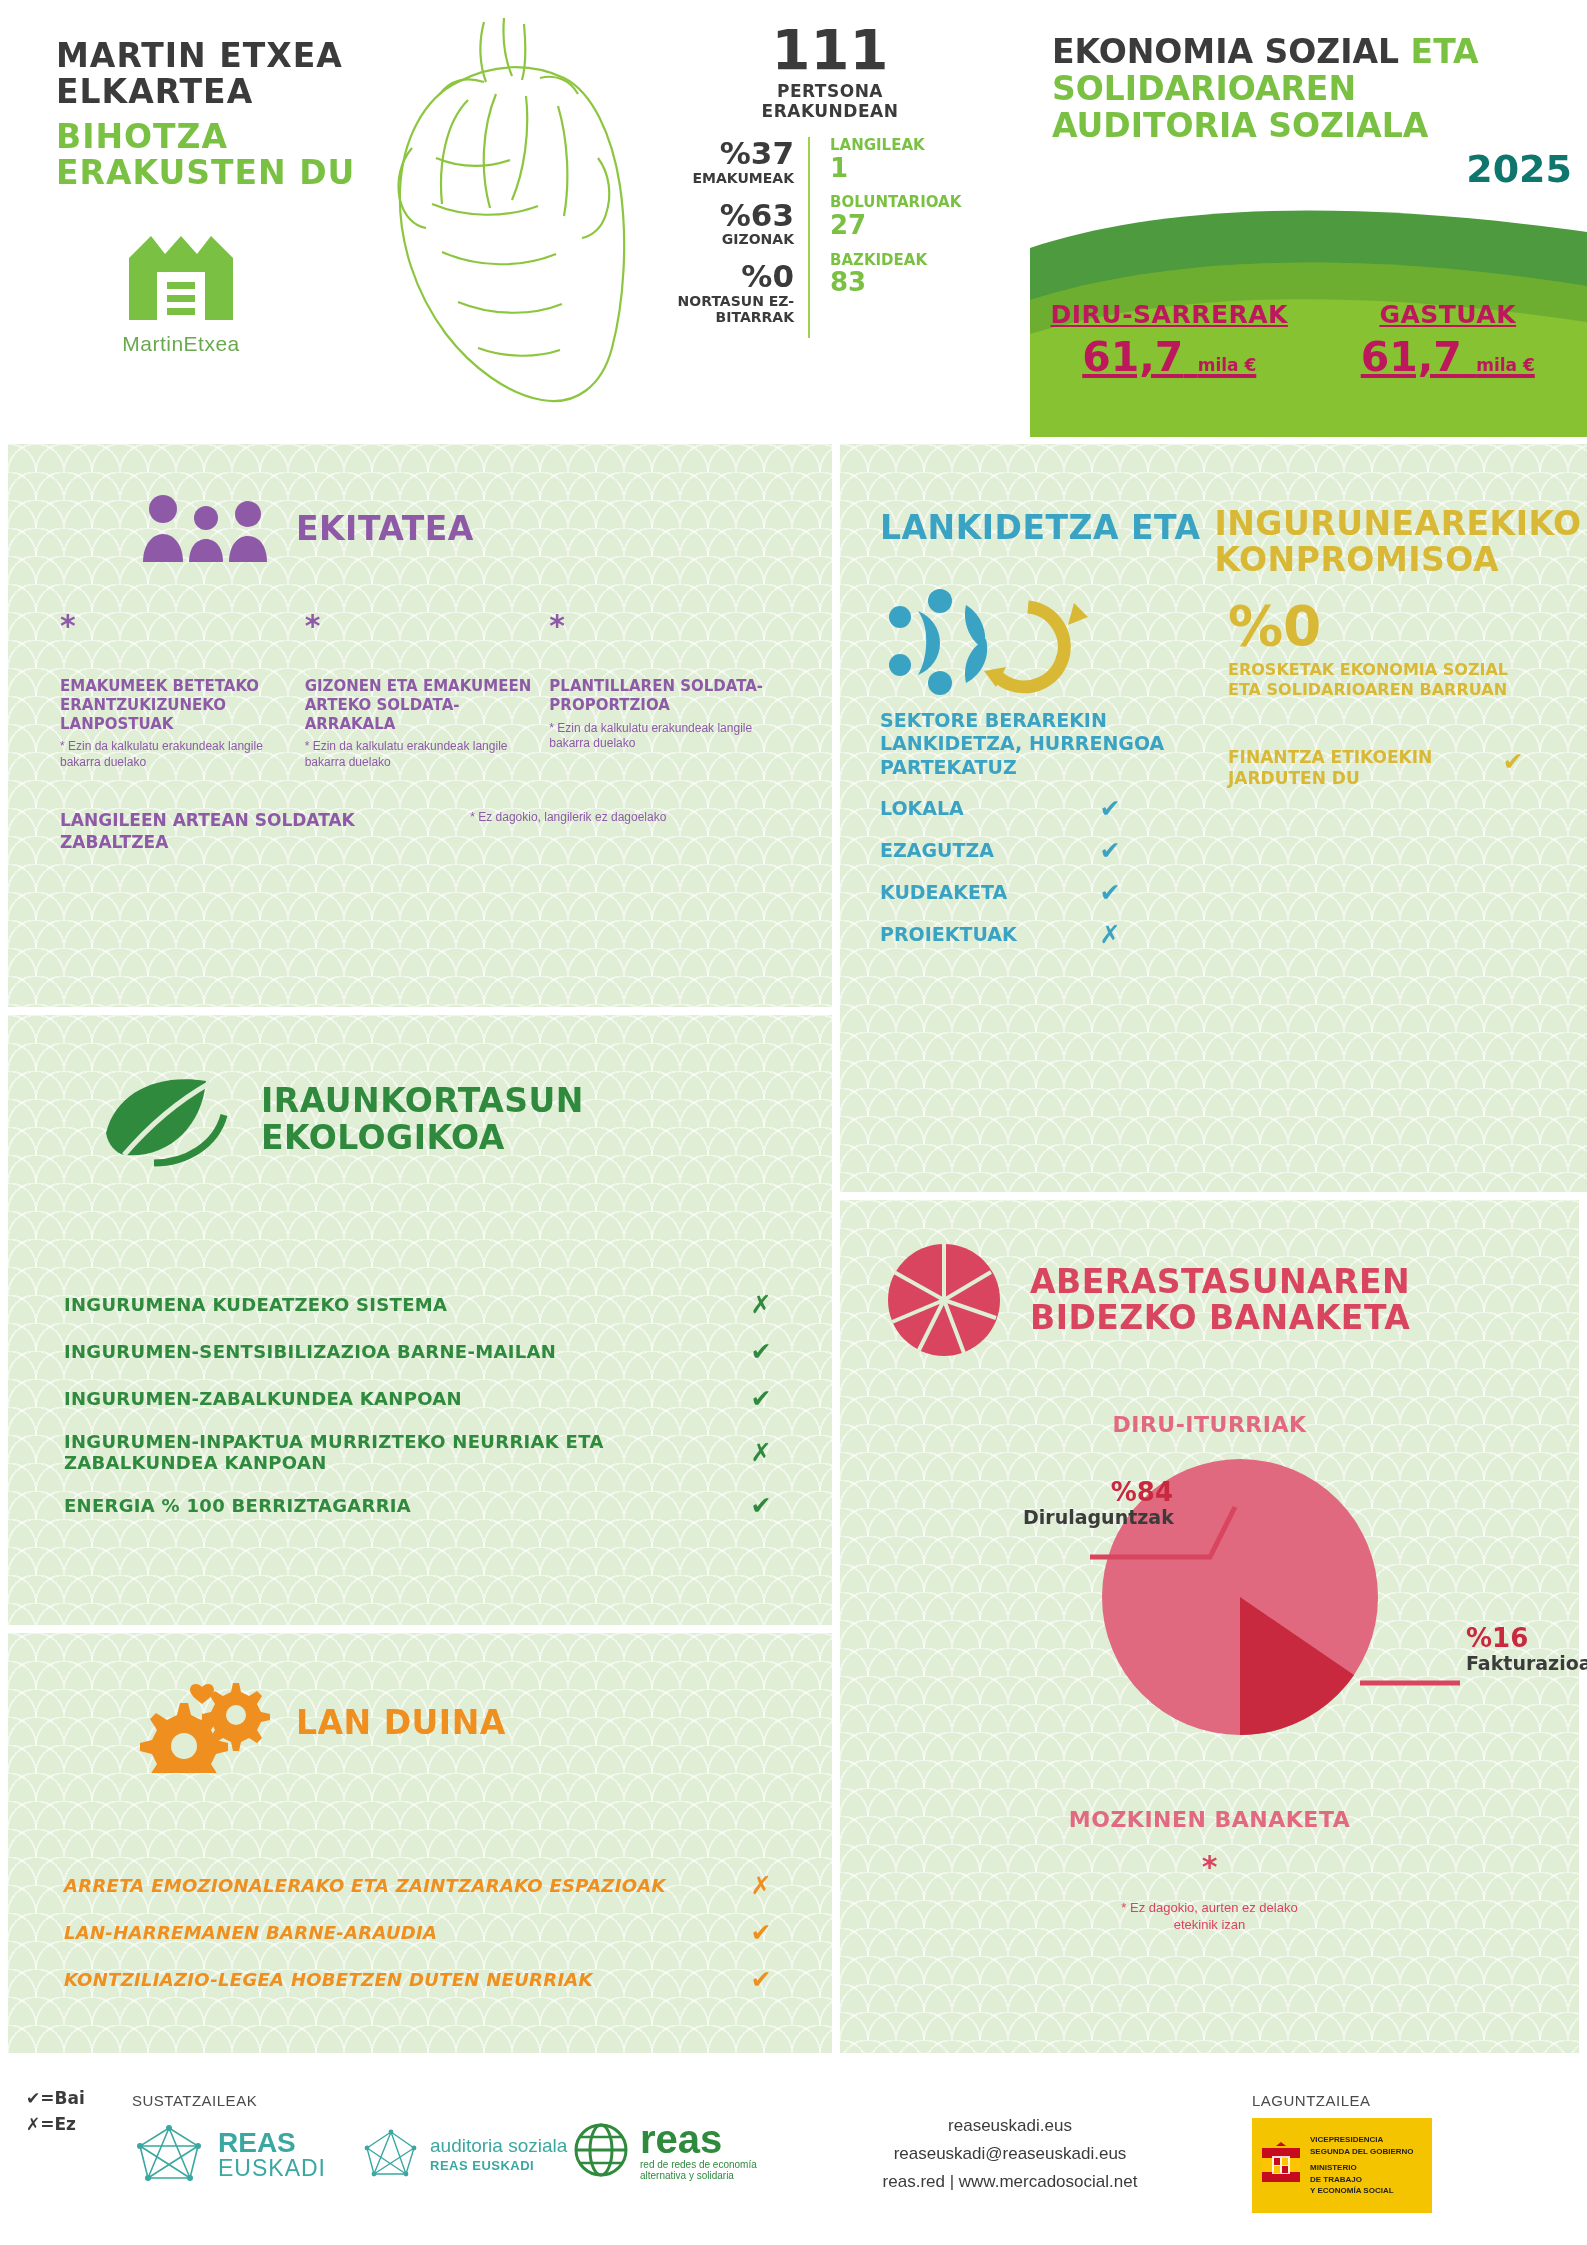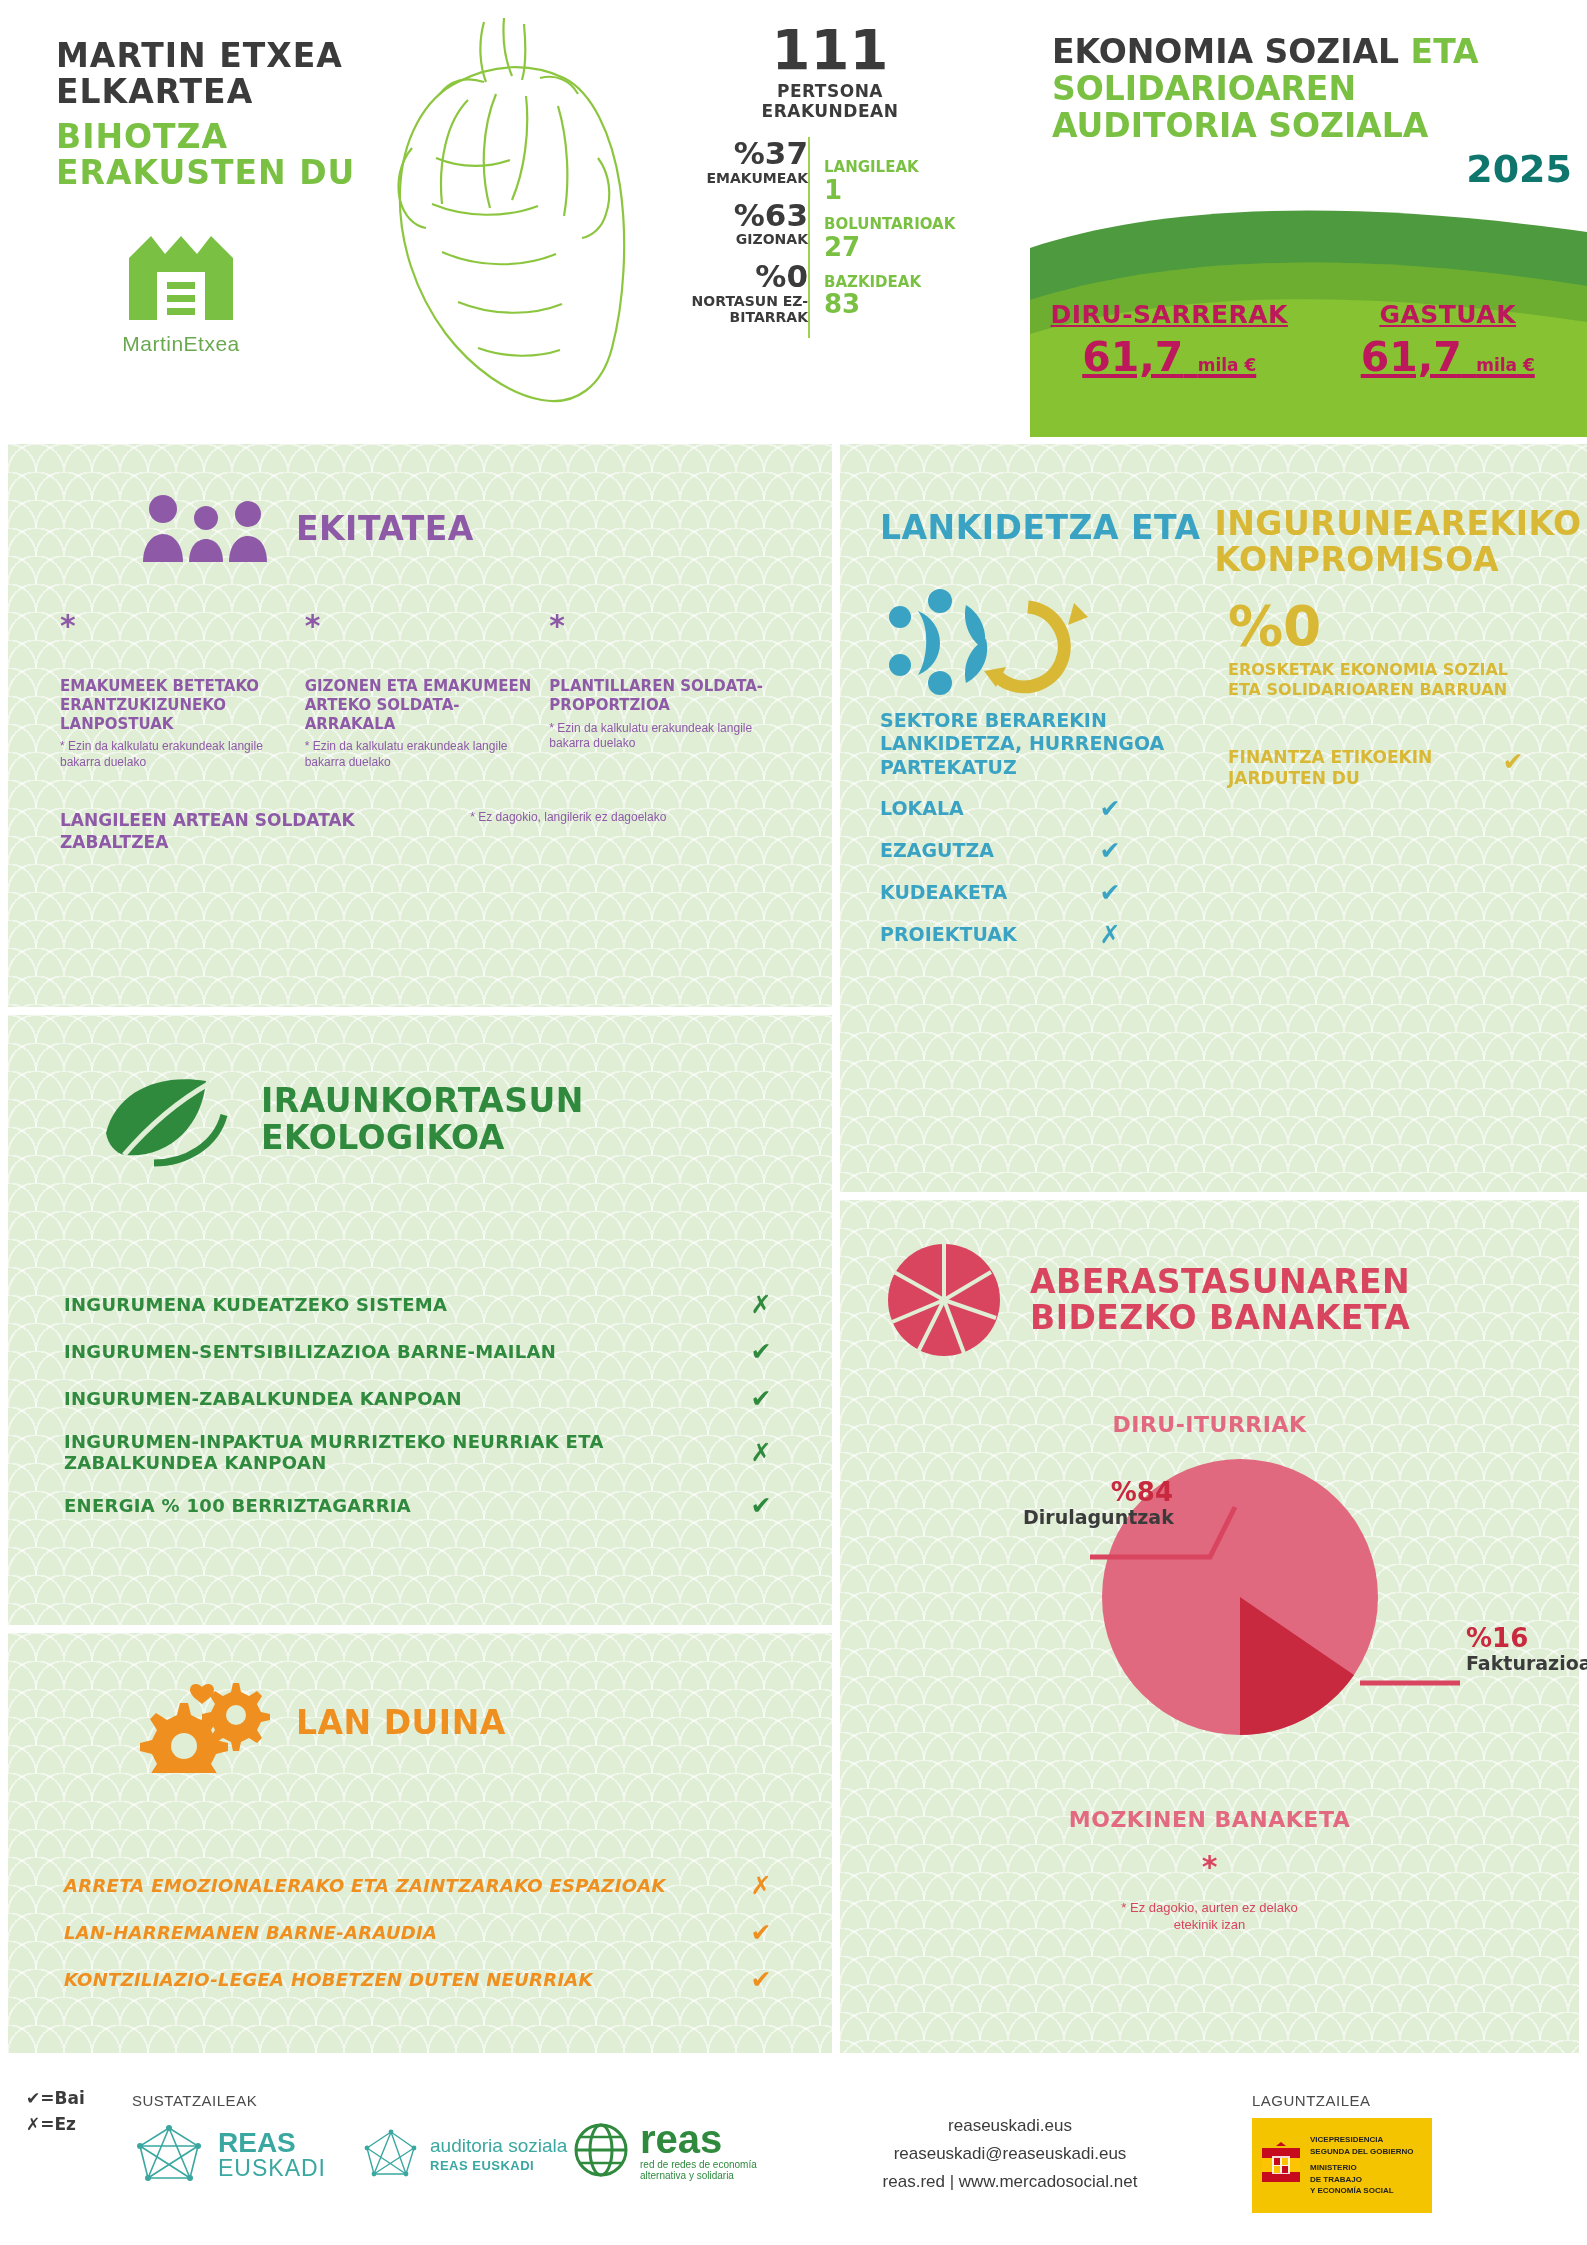--- a/index.html
+++ b/index.html
@@ -91,22 +91,22 @@
     letter-spacing: .5px;
     line-height: 1.15;
     margin-top: 4px;
     text-transform: uppercase;
   }
   .stats-grid {
     display: grid;
     grid-template-columns: 150px 190px;
     margin-top: 16px;
   }
-  .sg-left { text-align: right; border-right: 2px solid #9fd14f; }
-  .sg-right { text-align: left; padding-left: 14px; margin-top: 22px; }
+  .sg-left { text-align: right; padding-right: 14px; border-right: 2px solid #9fd14f; }
+  .sg-right { text-align: left; padding-left: 20px; }
   .pct {
     font-family: "DejaVu Sans", sans-serif;
     font-weight: bold;
     font-size: 31px;
     color: #3b3b3b;
     line-height: 1.05;
   }
   .pct-lbl {
     font-family: "DejaVu Sans", sans-serif;
     font-weight: bold;

